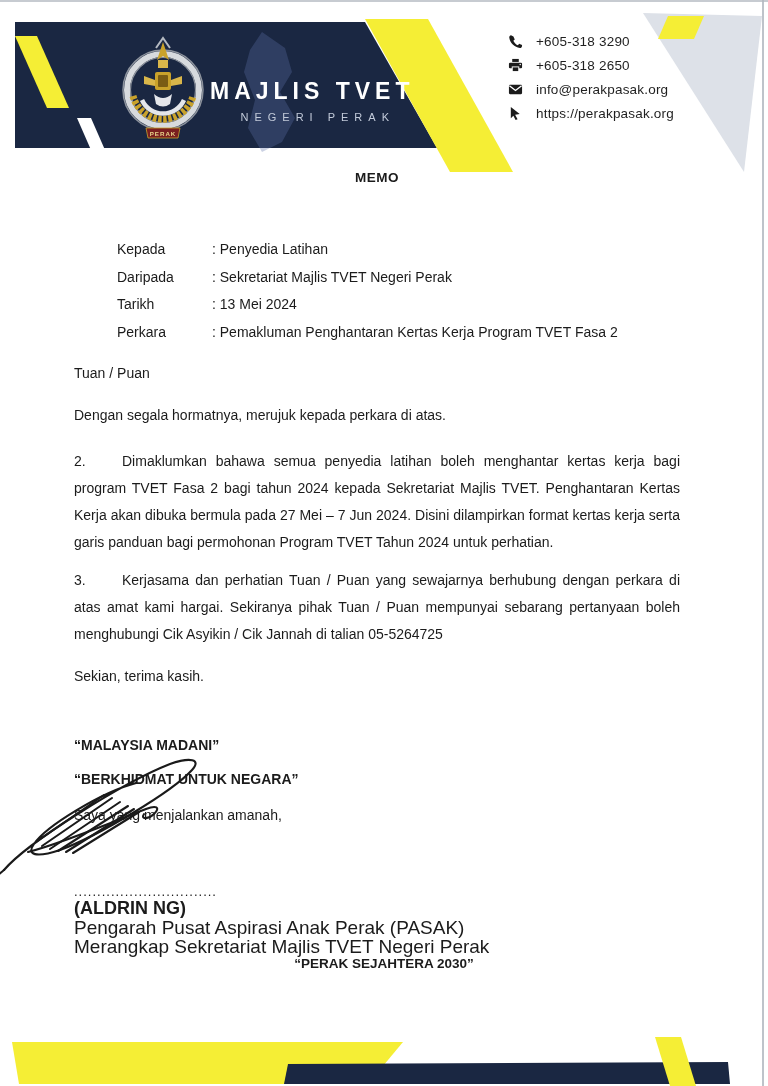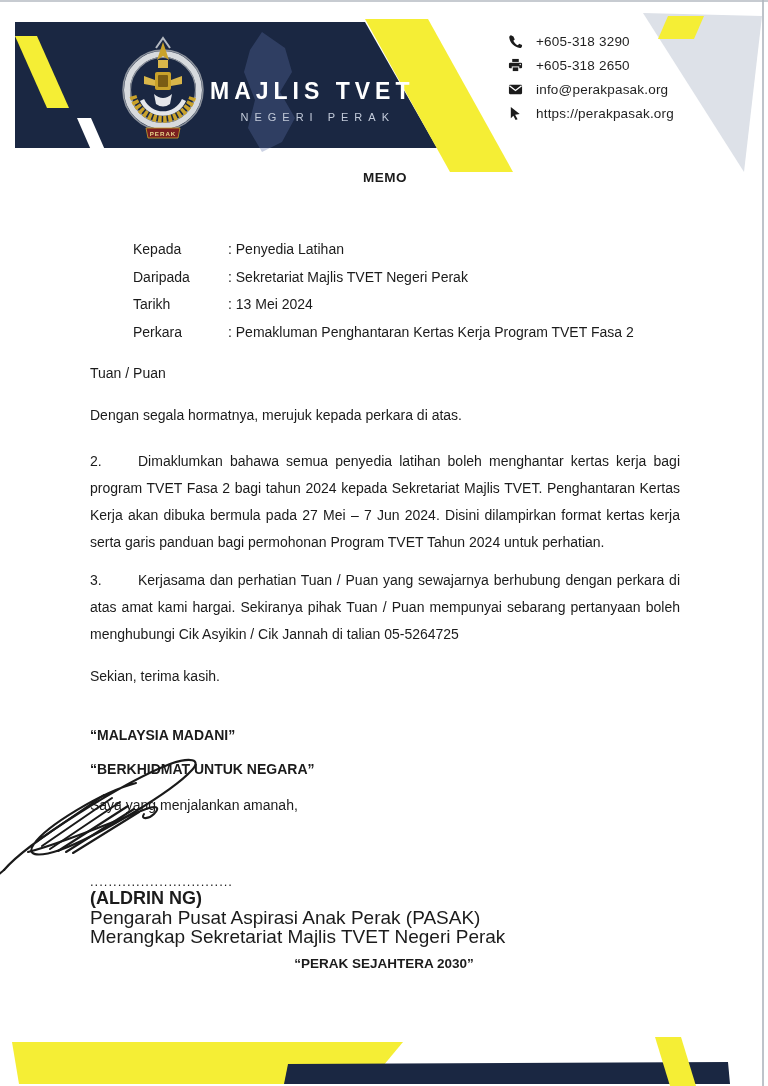--- a/index.html
+++ b/index.html
@@ -20,34 +20,34 @@
   .brand .title{font-size:23px;font-weight:bold;letter-spacing:5px;color:#ffffff;white-space:nowrap;}
   .brand .subtitle{margin-top:6px;font-size:11px;letter-spacing:6px;color:#c3cbda;white-space:nowrap;}
   .contacts{position:absolute;left:508px;top:34px;}
   .contact-row{display:flex;align-items:center;margin-bottom:9px;}
   .contact-row:last-child{margin-top:4px;}
   .cicon{width:15px;height:15px;margin-right:13px;flex:0 0 15px;display:inline-block;}
   .cicon svg{display:block;}
   .ctext{font-size:13.5px;color:#1f1f1f;letter-spacing:.2px;}
 
   
-  .content{position:absolute;left:90px;right:88px;top:170px;font-size:14px;line-height:27px;}
+  .content{position:absolute;left:74px;right:88px;top:170px;font-size:14px;line-height:27px;}
   .memo-title{text-align:center;font-weight:bold;font-size:13.5px;letter-spacing:.5px;line-height:16px;}
   .fields{margin-top:50px;margin-left:43px;}
   .frow{display:flex;line-height:27.5px;}
   .flabel{flex:0 0 95px;}
   .fvalue{flex:1;}
   .salutation{margin-top:14px;}
   .opening{margin-top:15px;}
   .para{margin:0;margin-top:19px;text-align:justify;}
   .para + .para{margin-top:11px;}
   .pnum{display:inline-block;width:48px;}
   .closing{margin-top:15px;}
   .slogan{margin:0;font-weight:bold;}
-  .slogan.first{margin-top:32px;}
+  .slogan.first{margin-top:42px;}
   .slogan + .slogan{margin-top:7px;}
   .signoff{margin-top:9px;}
   .sigblock{margin-top:56px;line-height:19px;}
   .dots{font-size:13px;letter-spacing:1px;line-height:14px;}
   .signame{font-weight:bold;font-size:18px;}
   .sigtitle{font-size:19px;}
 
   
   .signature-svg{position:absolute;left:-6px;top:748px;pointer-events:none;}
 

